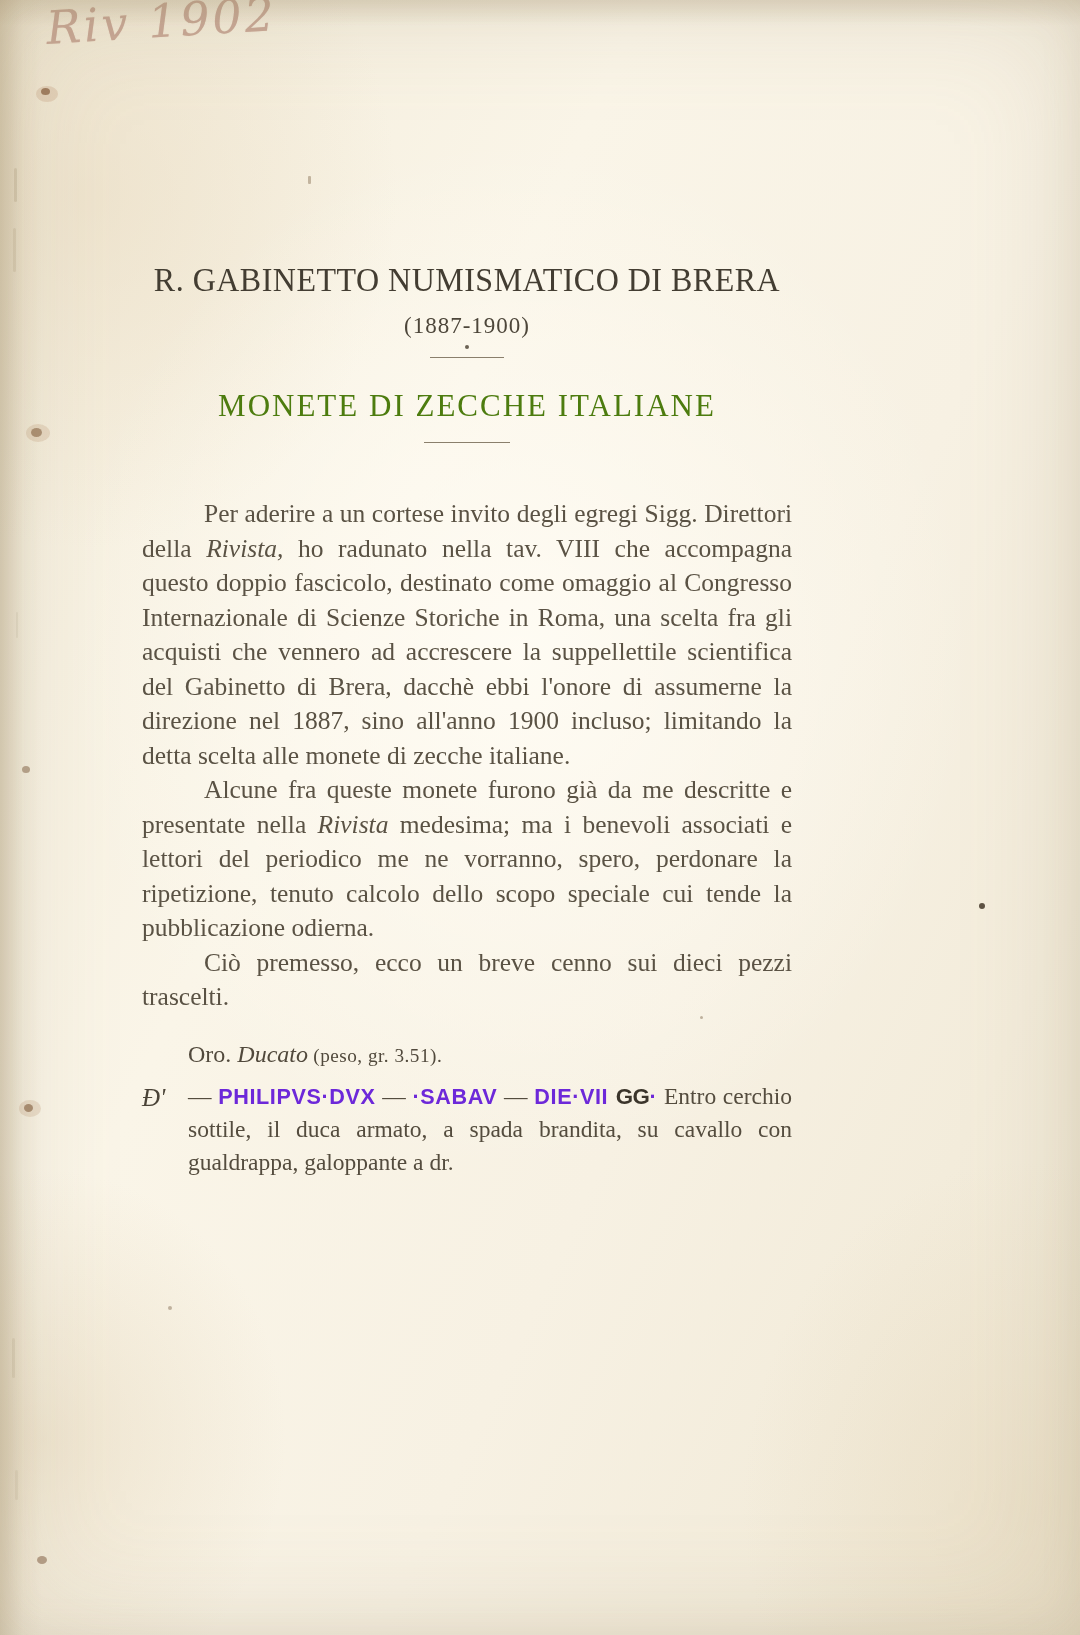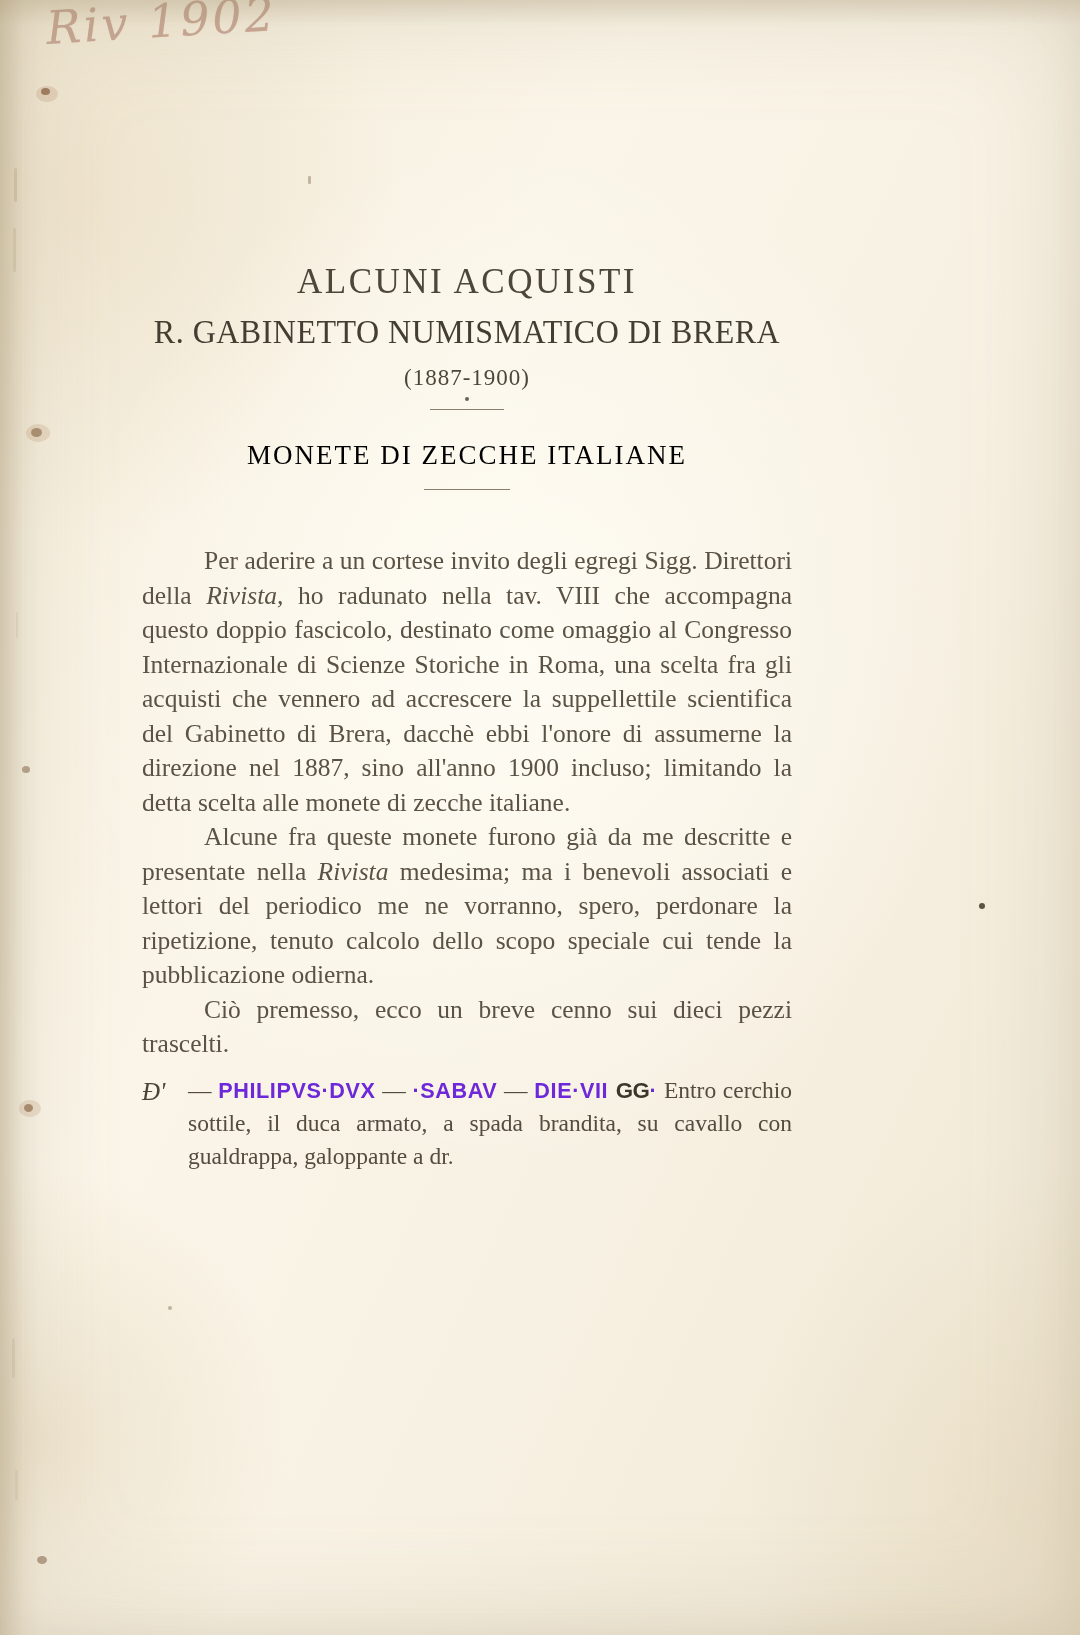--- a/index.html
+++ b/index.html
@@ -133,23 +133,23 @@
     width: 74px;
     height: 1px;
     background: #8a7f6c;
     margin: 0 auto;
   }
   .rule.r1 { margin-bottom: 30px; }
   .rule.r2 { margin-top: 18px; margin-bottom: 54px; width: 86px; }
 
   .title-section {
     text-align: center;
-    font-size: 27px;
+    font-size: 31px;
     letter-spacing: 2px;
-    color: #000000;
+    color: #4d7c0f;
     margin: 0;
     font-weight: normal;
   }
 
   p.body {
     margin: 0;
     text-align: justify;
     text-justify: inter-word;
     font-size: 25.5px;
     line-height: 34.5px;
@@ -249,21 +249,20 @@
   <div class="speck" style="left:37px;  top:1556px; width:10px;height:8px;  background:rgba(118,82,54,0.50);"></div>
   <div class="speck" style="left:979px; top:903px;  width:6px; height:6px;  background:rgba(60,48,34,0.82);"></div>
   <div class="speck" style="left:168px; top:1306px; width:4px; height:4px;  background:rgba(110,86,58,0.40);"></div>
   <div class="speck" style="left:700px; top:1016px; width:3px; height:3px;  background:rgba(110,86,58,0.42);"></div>
   <div class="speck" style="left:308px; top:176px; width:3px;  height:8px;  background:rgba(120,96,64,0.40); border-radius:1px;"></div>
 
   <div class="handwriting">Riv 1902</div>
 
   <div class="content">
 
-    <h1 class="title-main">ALCUNI ACQUISTI</h1>
 
 
     <h2 class="title-sub">R. GABINETTO NUMISMATICO DI BRERA</h2>
 
     <div class="title-years">(1887-1900)</div>
 
     <div class="rule-dot"></div>
     <div class="rule r1"></div>
 
     <h3 class="title-section">MONETE DI ZECCHE ITALIANE</h3>
@@ -271,20 +270,21 @@
     <div class="rule r2"></div>
 
     <p class="body"><span>Per aderire a un cortese invito degli egregi Sigg. Direttori della </span><span class="ital">Rivista,</span><span> ho radunato nella tav. VIII che accompagna questo doppio fascicolo, destinato come omaggio al Congresso Internazionale di Scienze Storiche in Roma, una scelta fra gli acquisti che vennero ad accrescere la suppellettile scientifica del Gabinetto di Brera, dacchè ebbi l'onore di assumerne la direzione nel 1887, sino all'anno 1900 incluso; limitando la detta scelta alle monete di zecche italiane.</span></p>
 
     <p class="body"><span>Alcune fra queste monete furono già da me descritte e presentate nella </span><span class="ital">Rivista</span><span> medesima; ma i benevoli associati e lettori del periodico me ne vorranno, spero, perdonare la ripetizione, tenuto calcolo dello scopo speciale cui tende la pubblicazione odierna.</span></p>
 
     <p class="body">Ciò premesso, ecco un breve cenno sui dieci pezzi trascelti.</p>
 
 
 
+    <div class="coin-weight"><span>Oro. </span><span class="ital">Ducato</span><span class="small"> (peso, gr. 3.51).</span></div>
 
     <div class="legend-block">
       <span class="sigil">Ð'</span><span> — </span><span class="legend-caps">PHILIPVS·DVX</span><span> — </span><span class="legend-caps">·SABAV</span><span> — </span><span class="legend-caps">DIE·VII </span><span class="legend-gg">GG</span><span class="legend-caps">·</span><span class="legend-body"> Entro cerchio sottile, il duca armato, a spada brandita, su cavallo con gualdrappa, galoppante a dr.</span>
     </div>
 
   </div>
 
   <div class="vignette"></div>
   <div class="edge-shadow-left"></div>
   <div class="edge-shadow-top"></div>

